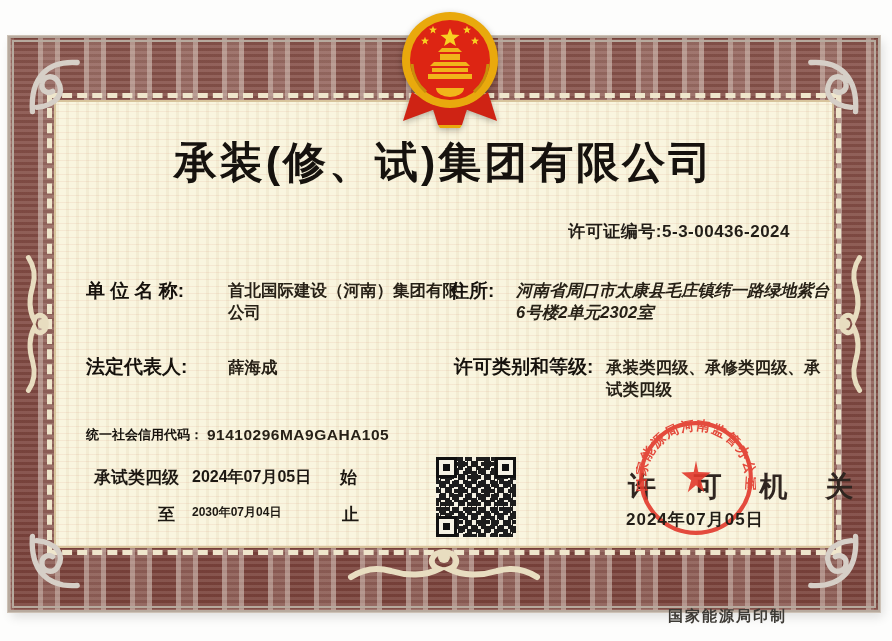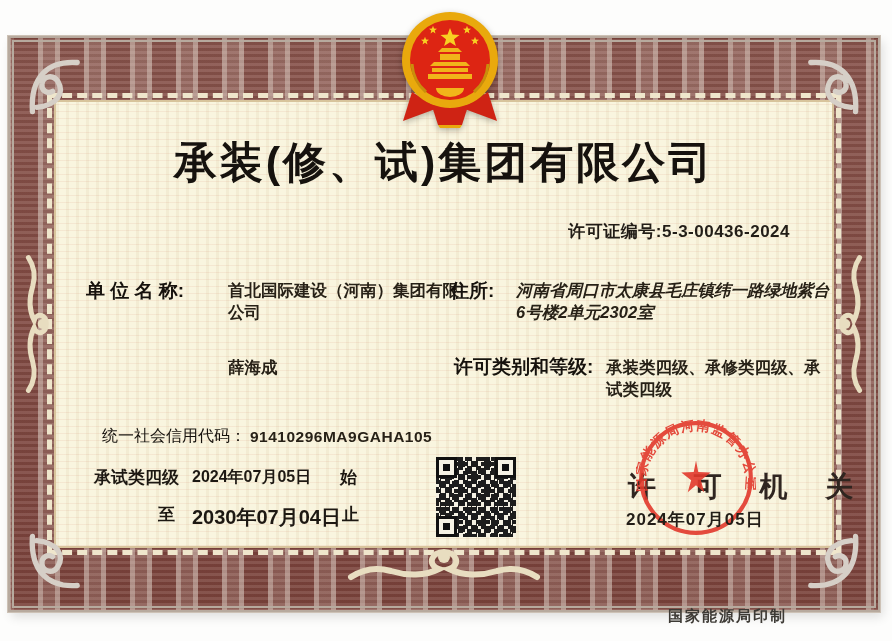--- a/index.html
+++ b/index.html
@@ -60,29 +60,29 @@
   .val { position:absolute; font-size:16.5px; font-weight:700; color:#272117; line-height:1.32; }
   .lbl-unit { left:30px;  top:176px; }
   .val-unit { left:172px; top:178px; width:238px; }
   .lbl-addr { left:394px; top:176px;text-align:right; }
   .val-addr { left:460px; top:178px; width:316px;font-style:italic; }
   .lbl-rep  { left:30px;  top:252px; }
   .val-rep  { left:172px; top:255px; }
   .lbl-class{ left:398px; top:252px; }
   .val-class{ left:550px; top:255px; width:222px; }
   .row-credit { position:absolute; left:30px; top:324px; display:flex; align-items:center; }
-  .row-credit .c-lbl { font-size:16px; font-weight:400; color:#16120d;margin-left:16px; }
+  .row-credit .c-lbl { font-size:13px; font-weight:700; color:#16120d; }
   .row-credit .c-val { font-size:15.5px; font-weight:700; color:#272117; margin-left:4px; letter-spacing:.5px; }
 
   .v-item { position:absolute; font-weight:700; color:#1d1812; white-space:nowrap; }
   .v-from-label { left:38px;  top:364px; font-size:17px; }
   .v-from-date  { left:136px; top:365px; font-size:16px; }
   .v-from-suf   { left:284px; top:364px; font-size:17px; }
   .v-to-label   { left:102px; top:401px; font-size:17px; }
-  .v-to-date    { left:136px; top:402px; font-size:20px; }
+  .v-to-date    { left:136px; top:402px; font-size:12px; }
   .v-to-suf     { left:286px; top:401px; font-size:17px; }
 
   
   .qr {
     position:absolute; left:380px; top:355px; width:80px; height:80px;
     background:
       repeating-conic-gradient(#1d1d1d 0% 25%, rgba(0,0,0,0) 25% 50%) 3px 4px/13px 13px,
       repeating-conic-gradient(#1d1d1d 0% 25%, #f5f1e3 25% 50%) 0 0/9px 9px;
   }
   .qf { position:absolute; width:21px; height:21px; border:3px solid #111; background:#f6f2e4; }
@@ -145,20 +145,21 @@
       <div class="license-no">
         <span>许可证编号:</span><span>5-3-00436-2024</span>
       </div>
 
       <div class="lbl lbl-unit">单 位 名 称:</div>
       <div class="val val-unit">首北国际建设（河南）集团有限公司</div>
 
       <div class="lbl lbl-addr">住所:</div>
       <div class="val val-addr">河南省周口市太康县毛庄镇纬一路绿地紫台6号楼2单元2302室</div>
 
+      <div class="lbl lbl-rep">法定代表人:</div>
       <div class="val val-rep">薛海成</div>
 
       <div class="lbl lbl-class">许可类别和等级:</div>
       <div class="val val-class">承装类四级、承修类四级、承试类四级</div>
 
       <div class="row-credit">
         <span class="c-lbl">统一社会信用代码：</span>
         <span class="c-val">91410296MA9GAHA105</span>
       </div>
 

